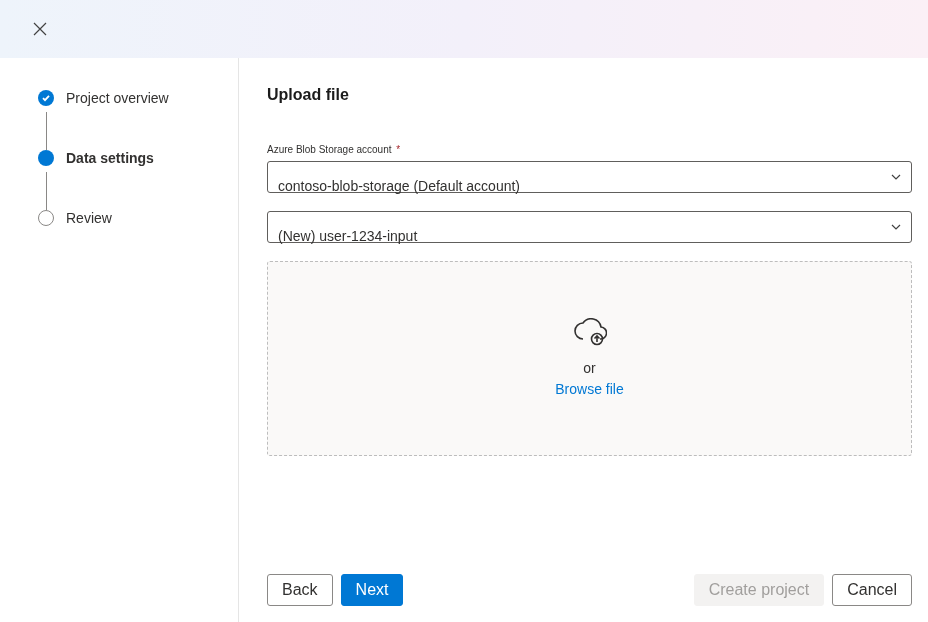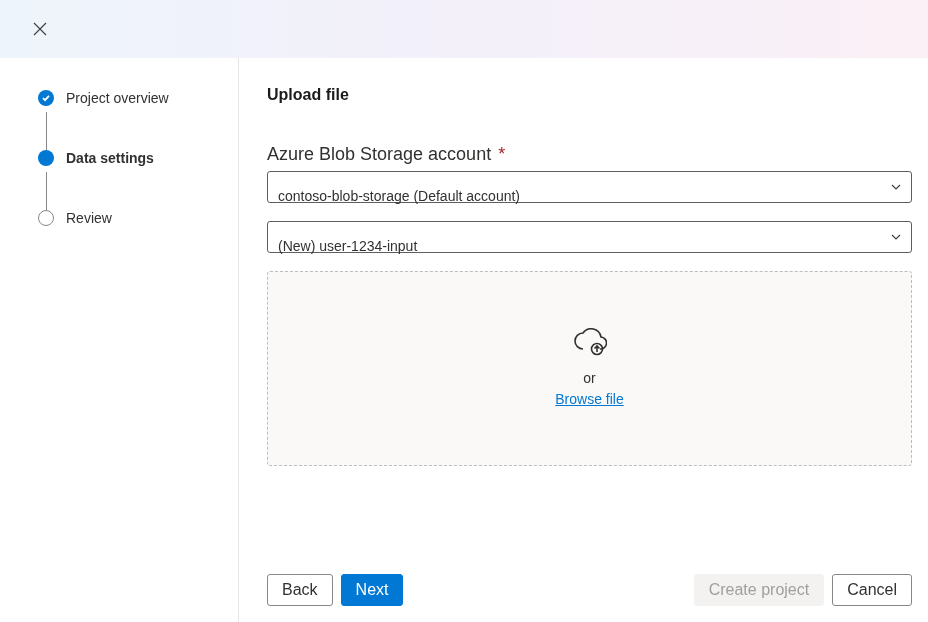--- a/index.html
+++ b/index.html
@@ -91,21 +91,21 @@
       flex-direction: column;
     }
     .section-title {
       font-size: 16px;
       font-weight: 600;
       color: #1b1b1b;
       margin-bottom: 40px;
     }
     .form-group { margin-bottom: 16px; }
     .form-label {
-      font-size: 18px;
+      font-size: 10px;
       color: #323130;
       display: block;
       margin-bottom: 6px;
     }
     .required { color: #a4262c; margin-left: 2px; }
     .select-wrap {
       position: relative;
       width: 645px;
     }
     .select-input {
@@ -143,21 +143,20 @@
     }
     .dropzone-icon { color: #323130; margin-bottom: 8px; }
     .dropzone-text {
       font-size: 14px;
       color: #323130;
       text-align: center;
       line-height: 1.5;
     }
     .dropzone-link {
       color: #0078d4;
-      text-decoration: underline;
       cursor: pointer;
       margin-top: 24px;
     }
     .footer {
       margin-top: auto;
       display: flex;
       align-items: center;
       padding-right: 0;
       width: 645px;
     }

